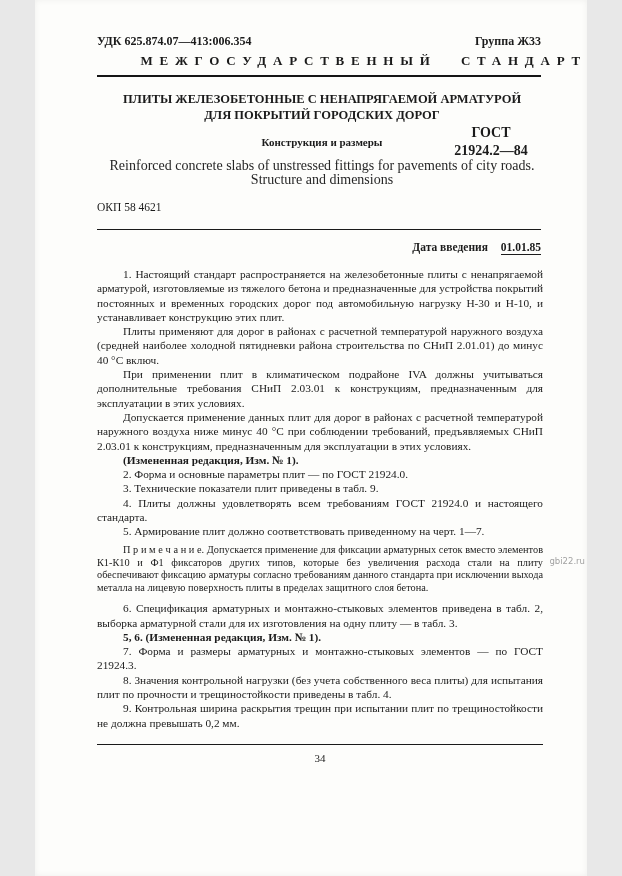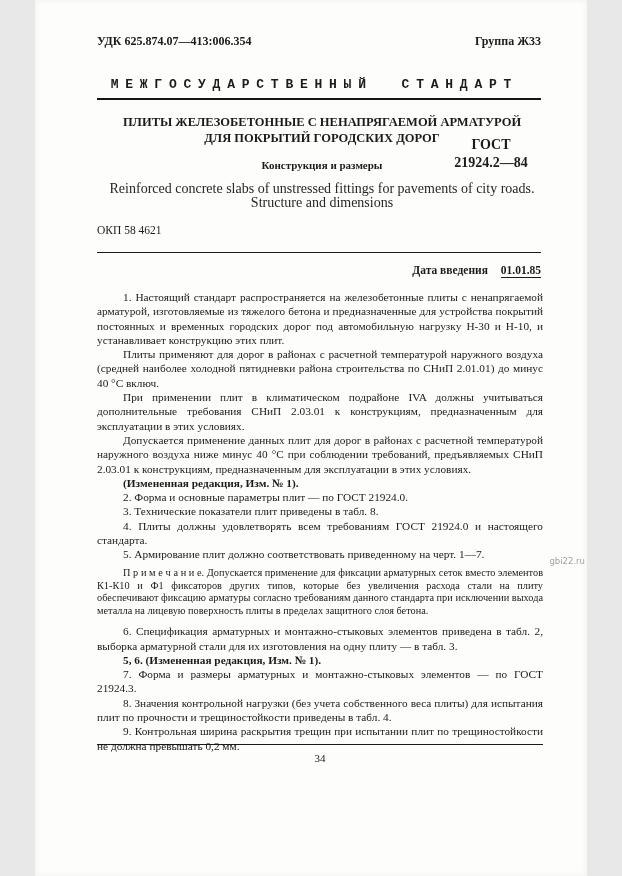--- a/index.html
+++ b/index.html
@@ -12,39 +12,38 @@
     font-family:"Liberation Serif", serif;
     overflow:hidden;
     box-shadow: inset 0 0 6px rgba(0,0,0,0.06);
   }
   .top-row {
     display:flex; justify-content:space-between;
     margin:34px 46px 0 62px;
     font-size:12px; font-weight:bold;
   }
   .spaced-header {
-    margin-top:28px;
-    text-align:center;
+    margin-top:4px;
+    text-align:right;
     font-size:13px; font-weight:bold;
     letter-spacing:0.52em; word-spacing:1.1em;
     padding-left:0.52em; 
     white-space:nowrap;
-    font-family:Liberation Mono, monospace;
   }
   .rule-thick {
     margin:6px 46px 0 62px;
     border-top:2.5px solid #151515;
   }
   .title-wrap { position:relative; margin-top:14px; }
   .title-left { width:450px; margin-left:62px; text-align:center; }
   .doc-title { font-size:12.5px; font-weight:bold; line-height:16px; }
   .doc-subtitle { font-size:11px; font-weight:bold; margin-top:13px; }
   .doc-title-en { font-size:14px; line-height:13.5px; margin-top:11px; color:#262626; }
   .gost-block {
-    position:absolute; top:22px; right:50px; width:92px;
+    position:absolute; top:33px; right:50px; width:92px;
     text-align:center; font-weight:bold; font-size:14px; line-height:18px;
   }
   .okp-row { margin:15px 46px 16px 62px; font-size:11.5px; }
   .rule-mid { margin:3px 46px 0 62px; border-top:1.9px solid #1a1a1a; }
   .date-row {
     margin:11px 46px 0 62px;
     text-align:right; font-size:11.5px; font-weight:bold;
   }
   .date-value { margin-left:10px; border-bottom:1px solid #1b1b1b; padding-bottom:1px; }
   .body-text {
@@ -111,21 +110,21 @@
     <span class="date-value">01.01.85</span>
   </div>
 
   <div class="body-text">
     <p>1. Настоящий стандарт распространяется на железобетонные плиты с ненапрягаемой арматурой, изготовляемые из тяжелого бетона и предназначенные для устройства покрытий постоянных и временных городских дорог под автомобильную нагрузку Н-30 и Н-10, и устанавливает конструкцию этих плит.</p>
     <p>Плиты применяют для дорог в районах с расчетной температурой наружного воздуха (средней наиболее холодной пятидневки района строительства по СНиП 2.01.01) до минус 40 °С включ.</p>
     <p>При применении плит в климатическом подрайоне IVA должны учитываться дополнительные требования СНиП 2.03.01 к конструкциям, предназначенным для эксплуатации в этих условиях.</p>
     <p>Допускается применение данных плит для дорог в районах с расчетной температурой наружного воздуха ниже минус 40 °С при соблюдении требований, предъявляемых СНиП 2.03.01 к конструкциям, предназначенным для эксплуатации в этих условиях.</p>
     <p class="bold">(Измененная редакция, Изм. № 1).</p>
     <p>2. Форма и основные параметры плит — по ГОСТ 21924.0.</p>
-    <p>3. Технические показатели плит приведены в табл. 8.</p>
+    <p>3. Технические показатели плит приведены в табл. 9.</p>
     <p>4. Плиты должны удовлетворять всем требованиям ГОСТ 21924.0 и настоящего стандарта.</p>
     <p>5. Армирование плит должно соответствовать приведенному на черт. 1—7.</p>
     <p class="note">П р и м е ч а н и е. Допускается применение для фиксации арматурных сеток вместо элементов К1-К10 и Ф1 фиксаторов других типов, которые без увеличения расхода стали на плиту обеспечивают фиксацию арматуры согласно требованиям данного стандарта при исключении выхода металла на лицевую поверхность плиты в пределах защитного слоя бетона.</p>
     <p>6. Спецификация арматурных и монтажно-стыковых элементов приведена в табл. 2, выборка арматурной стали для их изготовления на одну плиту — в табл. 3.</p>
     <p class="bold">5, 6. (Измененная редакция, Изм. № 1).</p>
     <p>7. Форма и размеры арматурных и монтажно-стыковых элементов — по ГОСТ 21924.3.</p>
     <p>8. Значения контрольной нагрузки (без учета собственного веса плиты) для испытания плит по прочности и трещиностойкости приведены в табл. 4.</p>
     <p>9. Контрольная ширина раскрытия трещин при испытании плит по трещиностойкости не должна превышать 0,2 мм.</p>
   </div>
 

